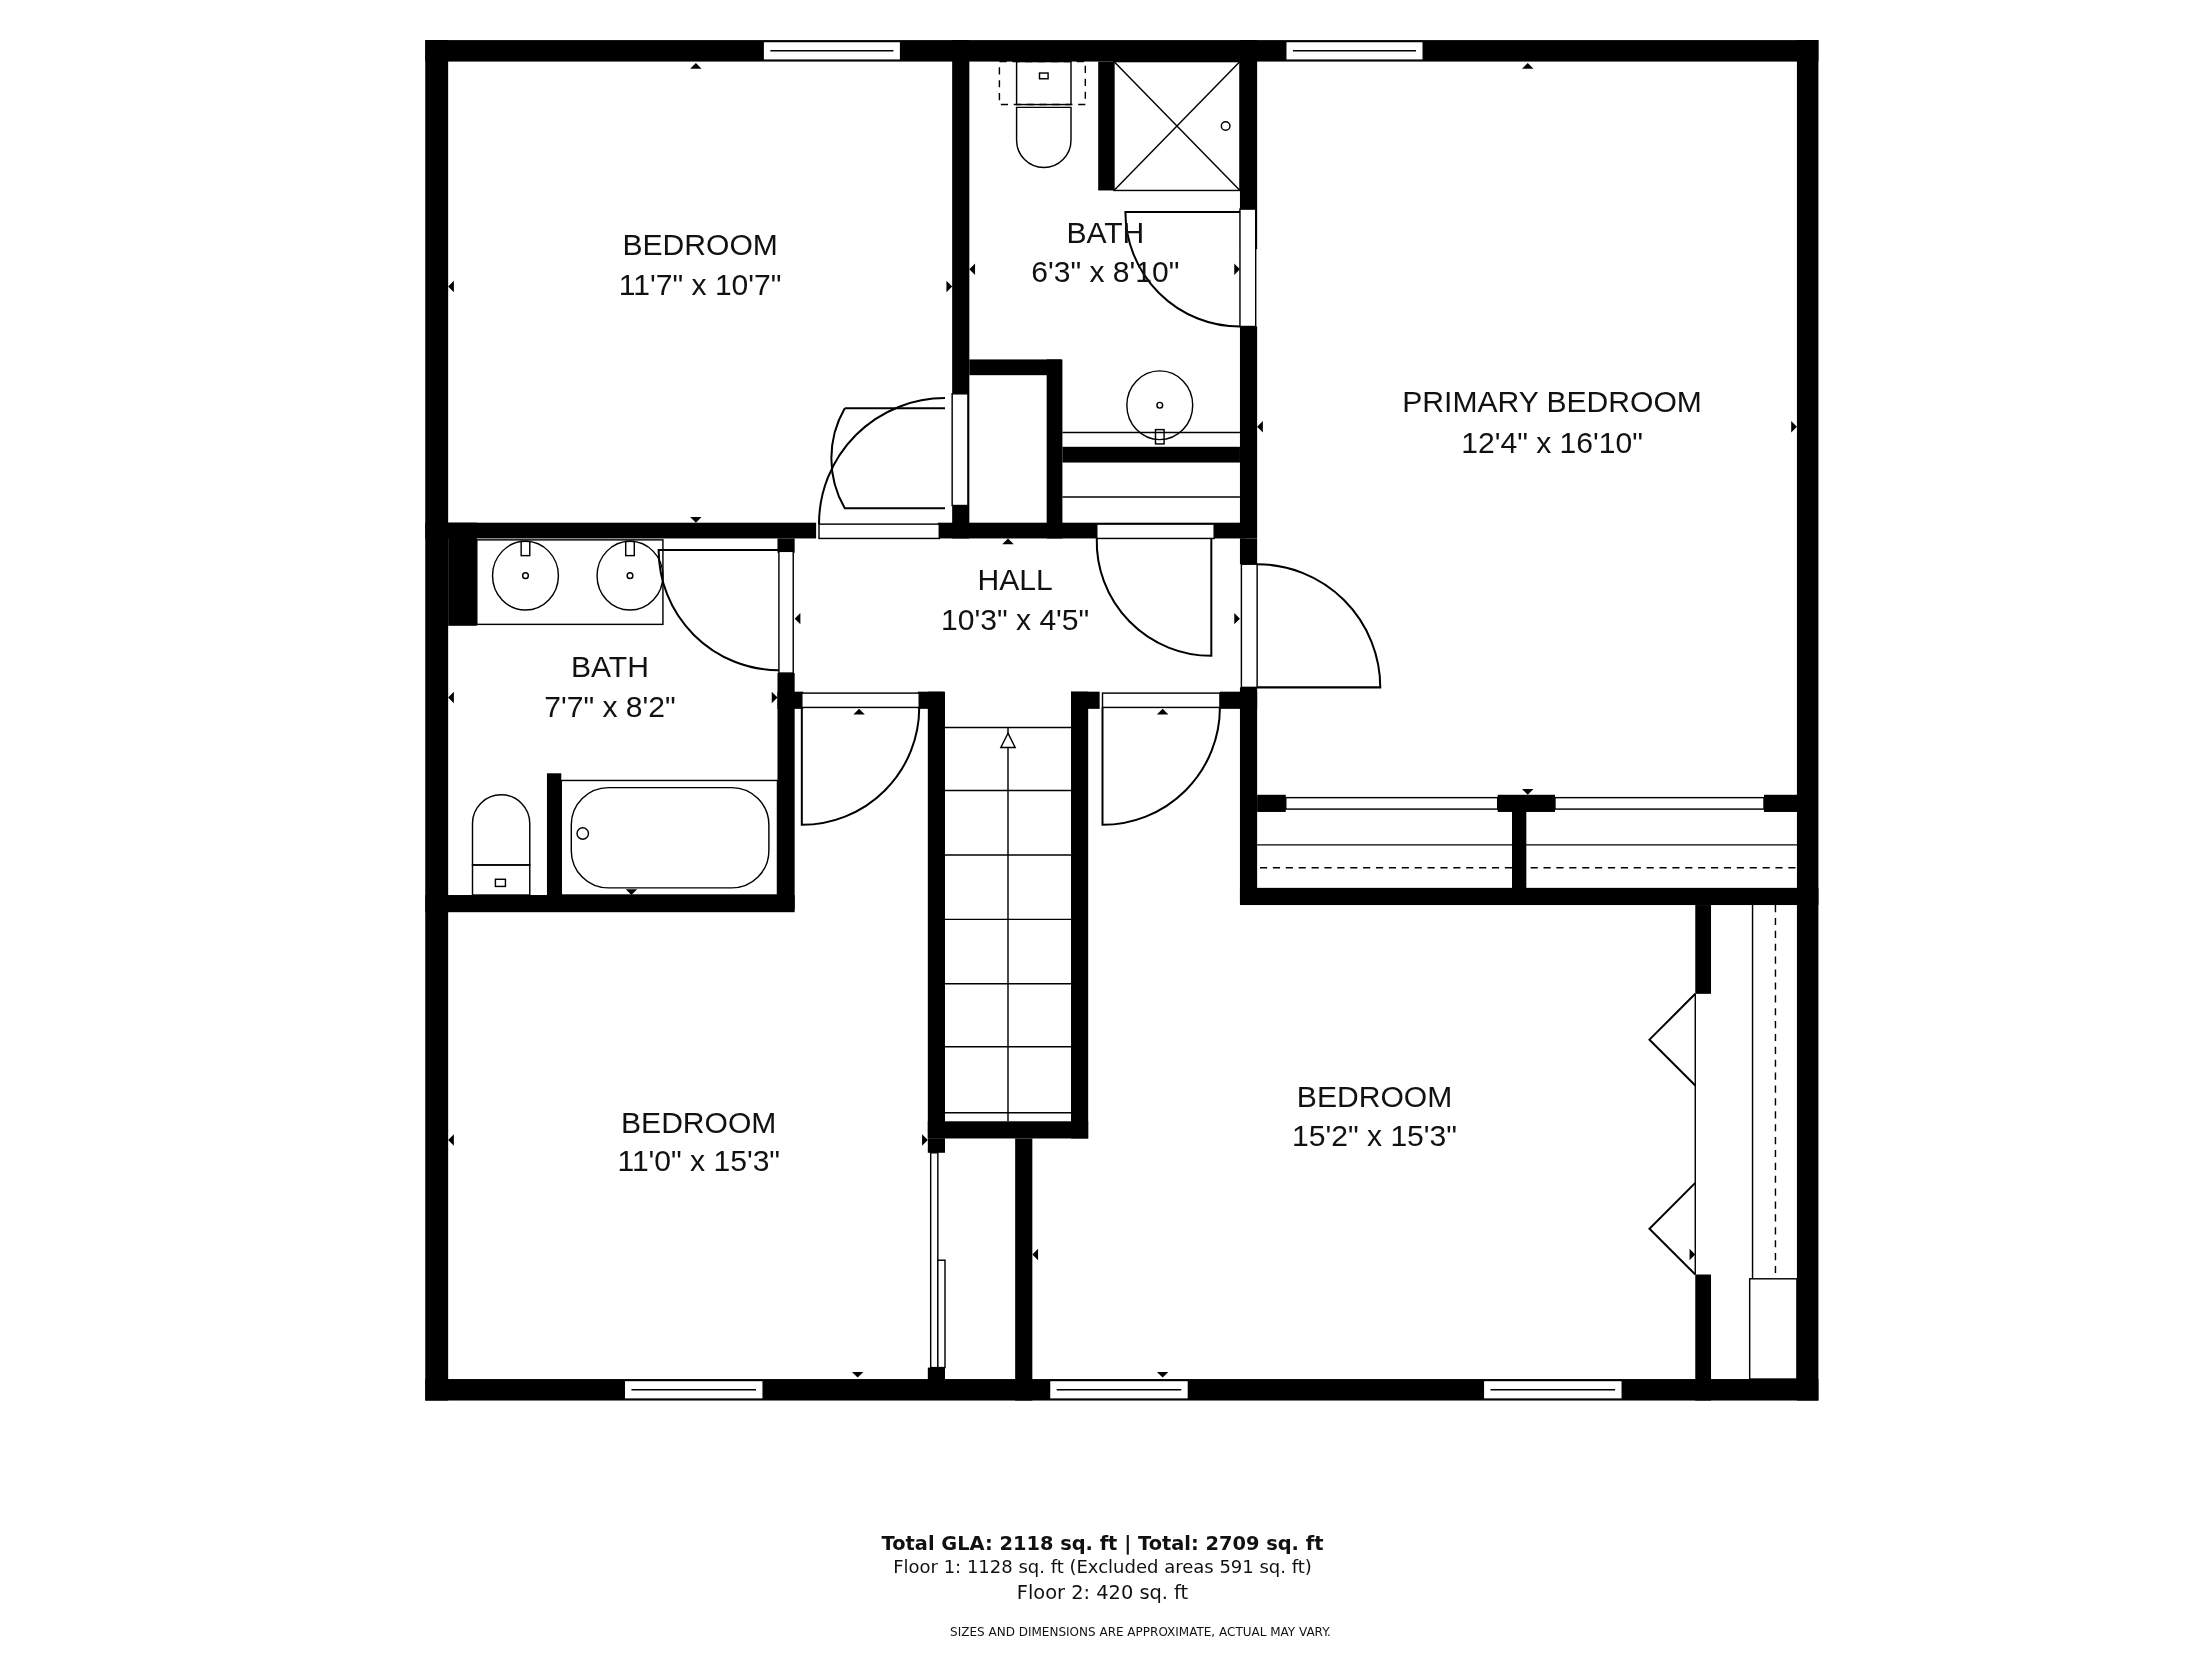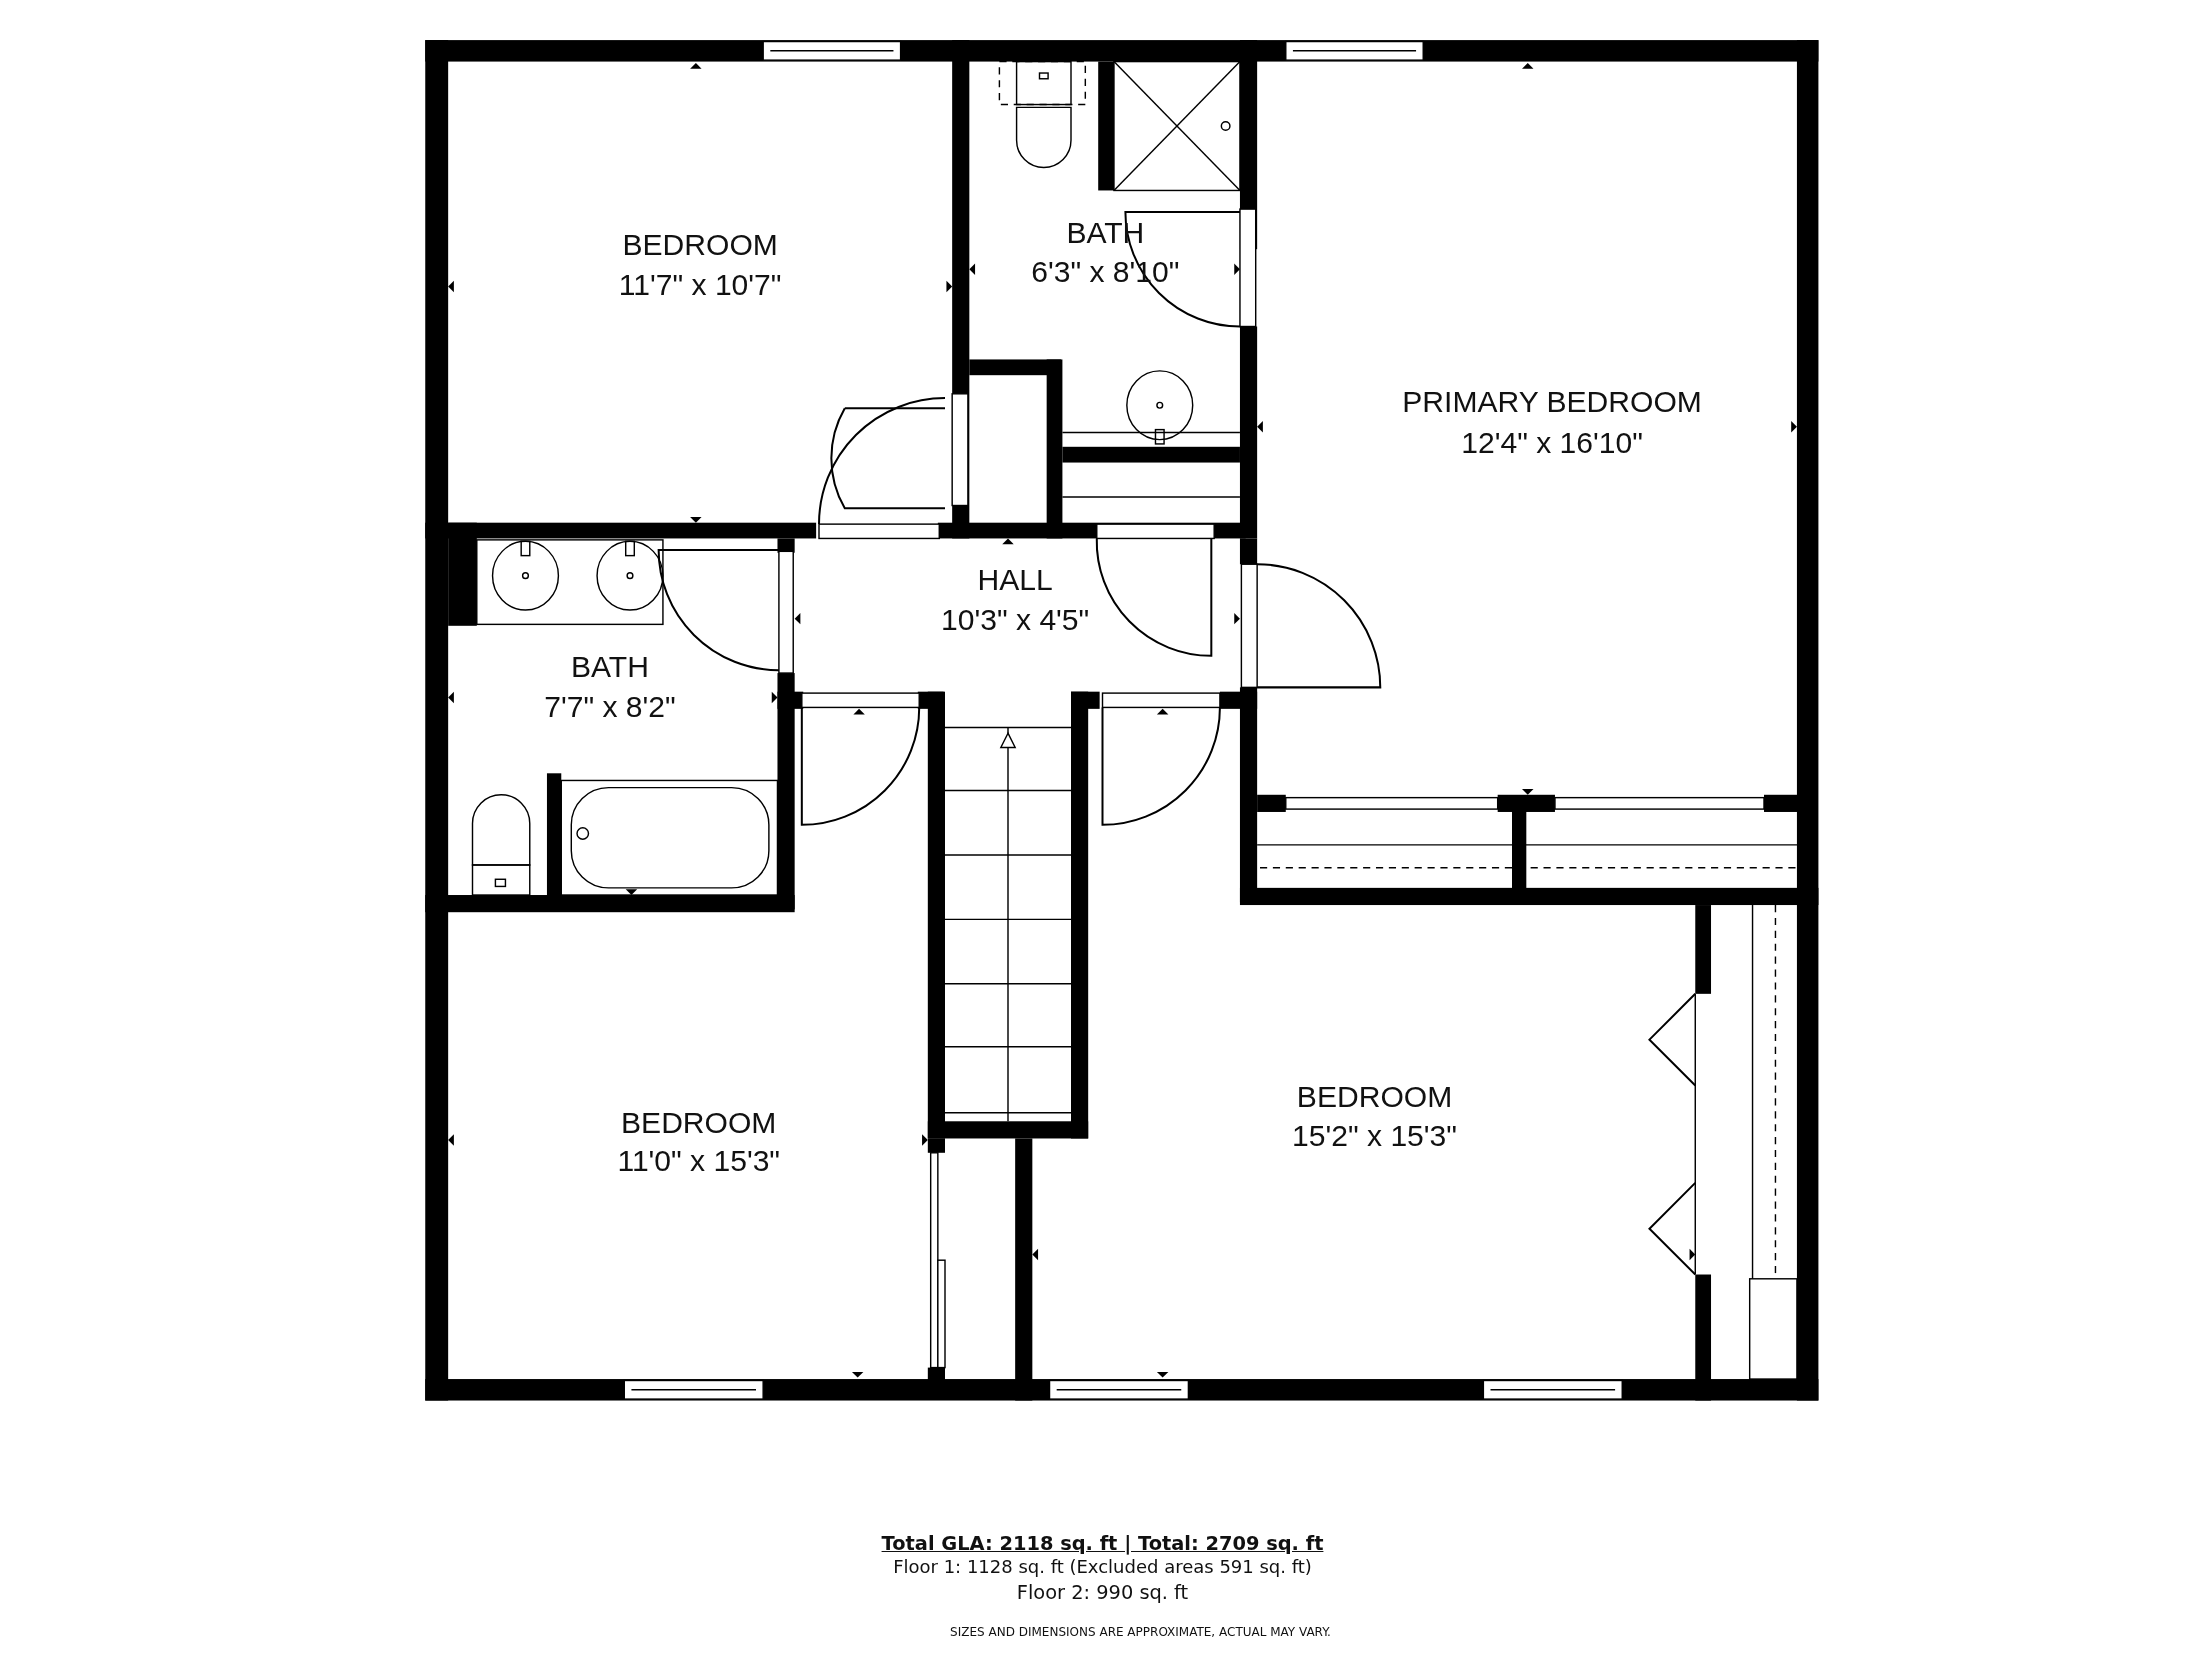--- a/index.html
+++ b/index.html
@@ -6,21 +6,21 @@
   body{width:2205px;height:1654px;position:relative;overflow:hidden;font-family:"Liberation Sans",sans-serif;}
   #plan{position:absolute;left:0;top:0;width:2205px;height:1654px;}
   .wall{fill:#000;}
   .line{fill:none;stroke:#000;stroke-width:1.4;}
   .thin{fill:none;stroke:#000;stroke-width:1;}
   .dash{fill:none;stroke:#000;stroke-width:1;stroke-dasharray:5 4;}
   .win{fill:#fff;stroke:#000;stroke-width:1;}
   .mk{fill:#000;}
   .rl{font-family:"Liberation Sans",sans-serif;font-size:21px;fill:#111;text-anchor:middle;}
   #footer{position:absolute;left:0;width:2205px;text-align:center;font-family:"DejaVu Sans",sans-serif;color:#111;}
-  #footer .f1{position:absolute;left:0;width:100%;top:1532px;font-size:19.4px;font-weight:bold;text-decoration:underline;}
+  #footer .f1{position:absolute;left:0;width:100%;top:1532px;font-size:19.4px;font-weight:bold;}
   #footer .f2{position:absolute;left:0;width:100%;top:1556px;font-size:18px;}
   #footer .f3{position:absolute;left:0;width:100%;top:1581px;font-size:19.4px;}
   #footer .f4{position:absolute;left:0;width:100%;top:1625px;font-size:12px;padding-left:38px;}
 </style>
 </head>
 <body>
 
 <svg id="plan" viewBox="0 0 1540 1155" preserveAspectRatio="none" xmlns="http://www.w3.org/2000/svg">
 
   <g>
@@ -228,16 +228,16 @@
     <text class="rl" x="488" y="818">11'0" x 15'3"</text>
 
     <text class="rl" x="960" y="773">BEDROOM</text>
     <text class="rl" x="960" y="800">15'2" x 15'3"</text>
   </g>
 </svg>
 
 <div id="footer">
   <div class="f1">Total GLA: 2118 sq. ft | Total: 2709 sq. ft</div>
   <div class="f2">Floor 1: 1128 sq. ft (Excluded areas 591 sq. ft)</div>
-  <div class="f3">Floor 2: 990 sq. ft</div>
+  <div class="f3">Floor 2: 420 sq. ft</div>
   <div class="f4">SIZES AND DIMENSIONS ARE APPROXIMATE, ACTUAL MAY VARY.</div>
 </div>
 
 
 </body></html>

